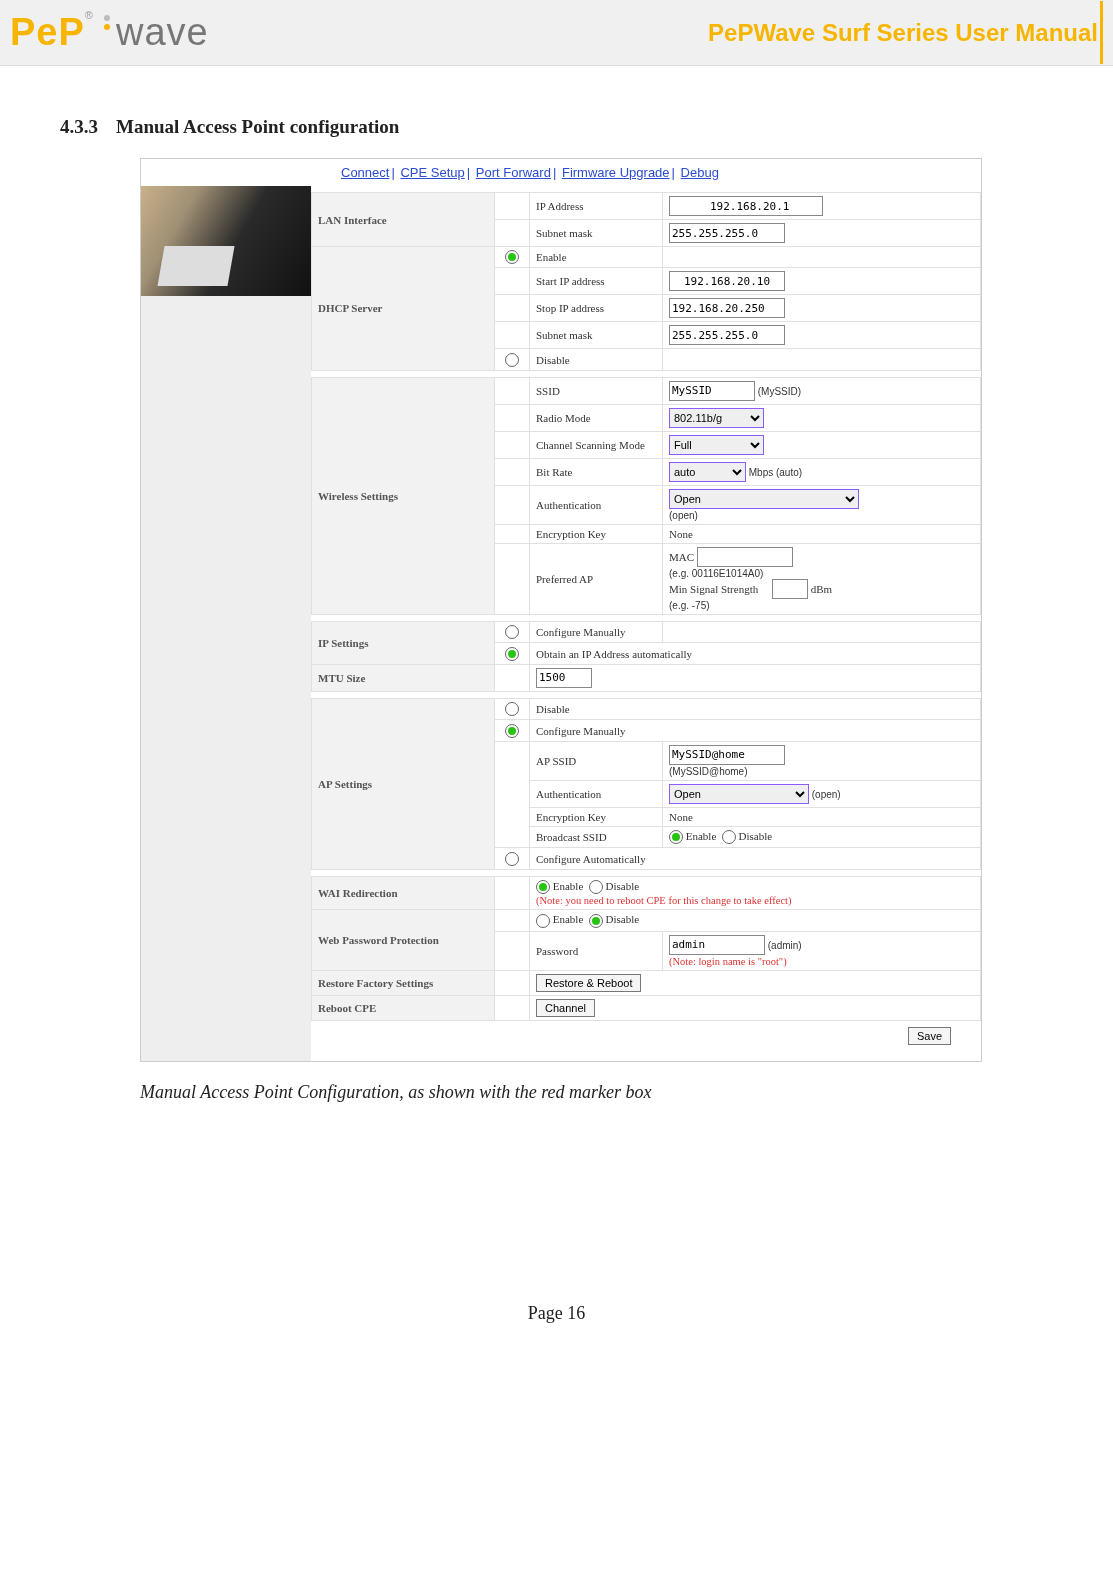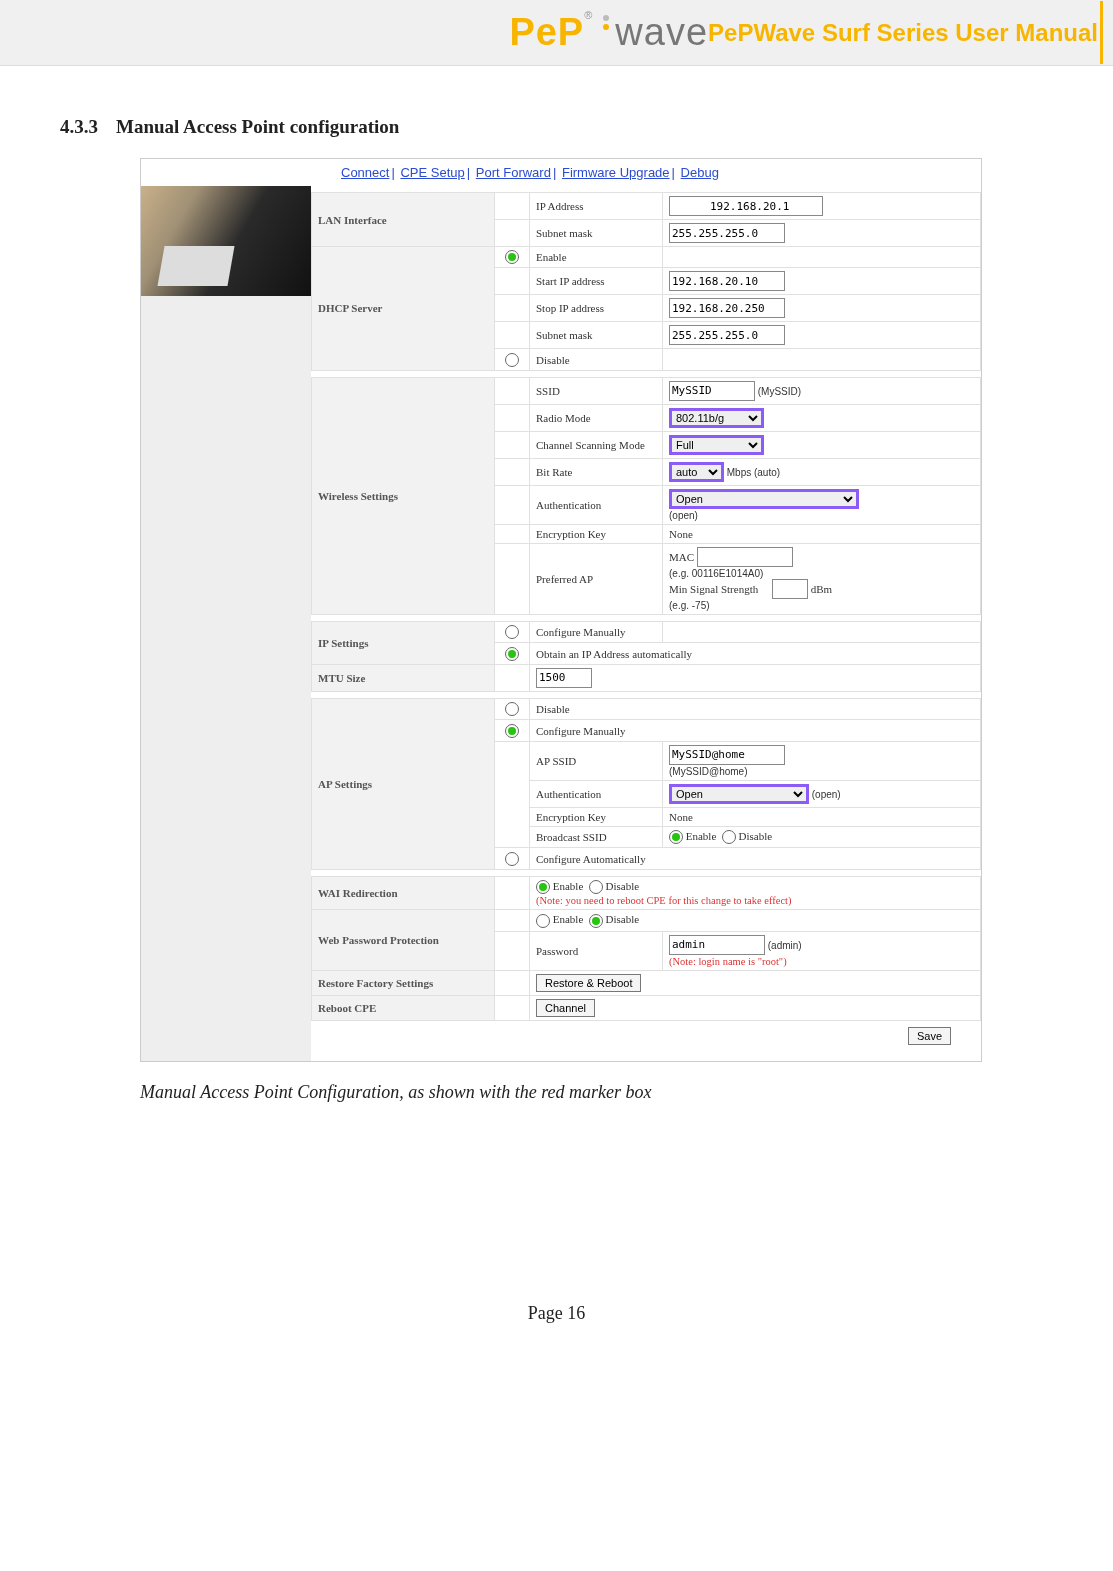--- a/index.html
+++ b/index.html
@@ -1,17 +1,17 @@
 <!DOCTYPE html>
 <html><head>
 <meta charset="utf-8">
 <style>
 html,body{margin:0;padding:0;background:#fff;font-family:Verdana,Geneva,sans-serif;font-size:12px;color:#333;width:1113px}
 .page{width:1113px;box-sizing:border-box}
-.hdr-bar{height:65px;background:#f0f0f0;border-bottom:1px solid #ddd;display:flex;align-items:center;justify-content:flex-end;padding:0 10px}
+.hdr-bar{height:65px;background:#f0f0f0;border-bottom:1px solid #ddd;display:flex;align-items:center;justify-content:space-between;padding:0 10px}
 .logo{display:flex;align-items:center;font-size:38px;font-weight:300;letter-spacing:1px}
 .logo .pep{color:#f7b500;font-weight:600;font-family:Arial}
 .logo .pep-reg{font-size:11px;color:#999;position:relative;top:-18px}
 .logo .dot-col{display:inline-flex;flex-direction:column;gap:3px;margin:0 6px 0 10px;position:relative;top:-10px}
 .logo .d{width:6px;height:6px;border-radius:50%;background:#bbb}
 .logo .d:last-child{background:#f7b500}
 .logo .wave{color:#777;font-family:Arial}
 .hdr-title{color:#f7b500;font-size:24px;font-family:Arial;font-weight:bold;padding-right:2px;border-right:3px solid #f7b500;height:63px;display:flex;align-items:center}
 .sec-title{font-family:Liberation Serif, serif;margin:50px 0 20px 60px;font-size:19px;color:#222;font-weight:bold}
 .sec-title .num{margin-right:18px}
@@ -24,21 +24,21 @@
 .side-img{width:170px;height:110px;background:linear-gradient(120deg,#c9b089 0%,#a09075 25%,#2a2a2a 55%,#111 100%);position:relative;overflow:hidden}
 .side-img:after{content:"";position:absolute;left:20px;bottom:10px;width:70px;height:40px;background:#ddd;transform:skewX(-10deg)}
 .cfg{flex:1;background:#fff;padding:6px 0}
 table.cfgt{border-collapse:collapse;width:100%;font-size:11px;font-family:Verdana;color:#333}
 table.cfgt td{border:1px solid #e0e0e0;padding:3px 6px;vertical-align:middle;background:#fff}
 table.cfgt td.sect{background:#f2f2f2;font-weight:bold;color:#555;width:170px}
 table.cfgt td.icon{width:22px;text-align:center}
 table.cfgt td.lbl{width:120px}
 table.cfgt tr.gap td{border:none;height:6px;background:#fff;padding:0}
 input.tx{font-family:monospace;font-size:11px;border:1px solid #888;padding:1px 2px;height:16px;box-sizing:content-box}
-select{font-family:Arial;font-size:11px;border:3px solid #8b5cf6;height:20px}
+select{font-family:Arial;font-size:11px;border:1px solid #8b5cf6;height:20px}
 .radio{display:inline-block;width:12px;height:12px;border:1px solid #666;border-radius:50%;position:relative;vertical-align:middle}
 .radio.on:after{content:"";position:absolute;left:2px;top:2px;width:8px;height:8px;border-radius:50%;background:#27c412}
 .hint{font-family:Arial;font-size:10px}
 .rednote{color:#d33;font-size:10.5px}
 .btn{font-family:Arial;font-size:11px;border:1px solid #777;background:#f5f5f5;padding:2px 8px;cursor:pointer}
 .saverow{text-align:right;padding:6px 30px 10px 0}
 .highlight-box{border:3px solid #d11;border-radius:10px}
 .caption{margin:20px 0 0 140px;font-family:"Times New Roman",serif;font-style:italic;font-size:18px;color:#222}
 .footer{text-align:center;margin-top:200px;font-family:"Times New Roman",serif;font-size:18px;color:#222}
 </style>
@@ -96,21 +96,21 @@
 
           <tr>
             <td class="sect" rowspan="5">DHCP Server</td>
             <td class="icon"><span class="radio on"></span></td>
             <td class="lbl">Enable</td>
                 <td></td>
           </tr>
           <tr>
                 <td class="icon"></td>
                 <td class="lbl">Start IP address</td>
-              <td><input class="tx" style="width: 110px;" value="192.168.20.10"></td>
+              <td><input class="tx" style="width: 110px; text-align: center;" value="192.168.20.10"></td>
               </tr>
           <tr>
                 <td class="icon"></td>
                 <td class="lbl">Stop IP address</td>
               <td><input class="tx" style="width: 110px;" value="192.168.20.250"></td>
               </tr>
           <tr>
                 <td class="icon"></td>
                 <td class="lbl">Subnet mask</td>
               <td><input class="tx" style="width: 110px;" value="255.255.255.0"></td>
@@ -138,21 +138,21 @@
               <td><select style="width:95px"><option>802.11b/g</option></select></td>
               </tr>
           <tr>
                 <td class="icon"></td>
                 <td class="lbl">Channel Scanning Mode</td>
               <td><select style="width:95px"><option>Full</option></select></td>
               </tr>
           <tr>
                 <td class="icon"></td>
                 <td class="lbl">Bit Rate</td>
-              <td><select style="width:55px"><option>auto</option></select>
+              <td><select style="width:77px"><option>auto</option></select>
                   <span class="hint">Mbps (auto)</span></td>
               </tr>
           <tr>
                 <td class="icon"></td>
                 <td class="lbl">Authentication</td>
               <td><select style="width:190px"><option>Open</option></select><br>
                   <span class="hint">(open)</span></td>
               </tr>
           <tr>
                 <td class="icon"></td>

